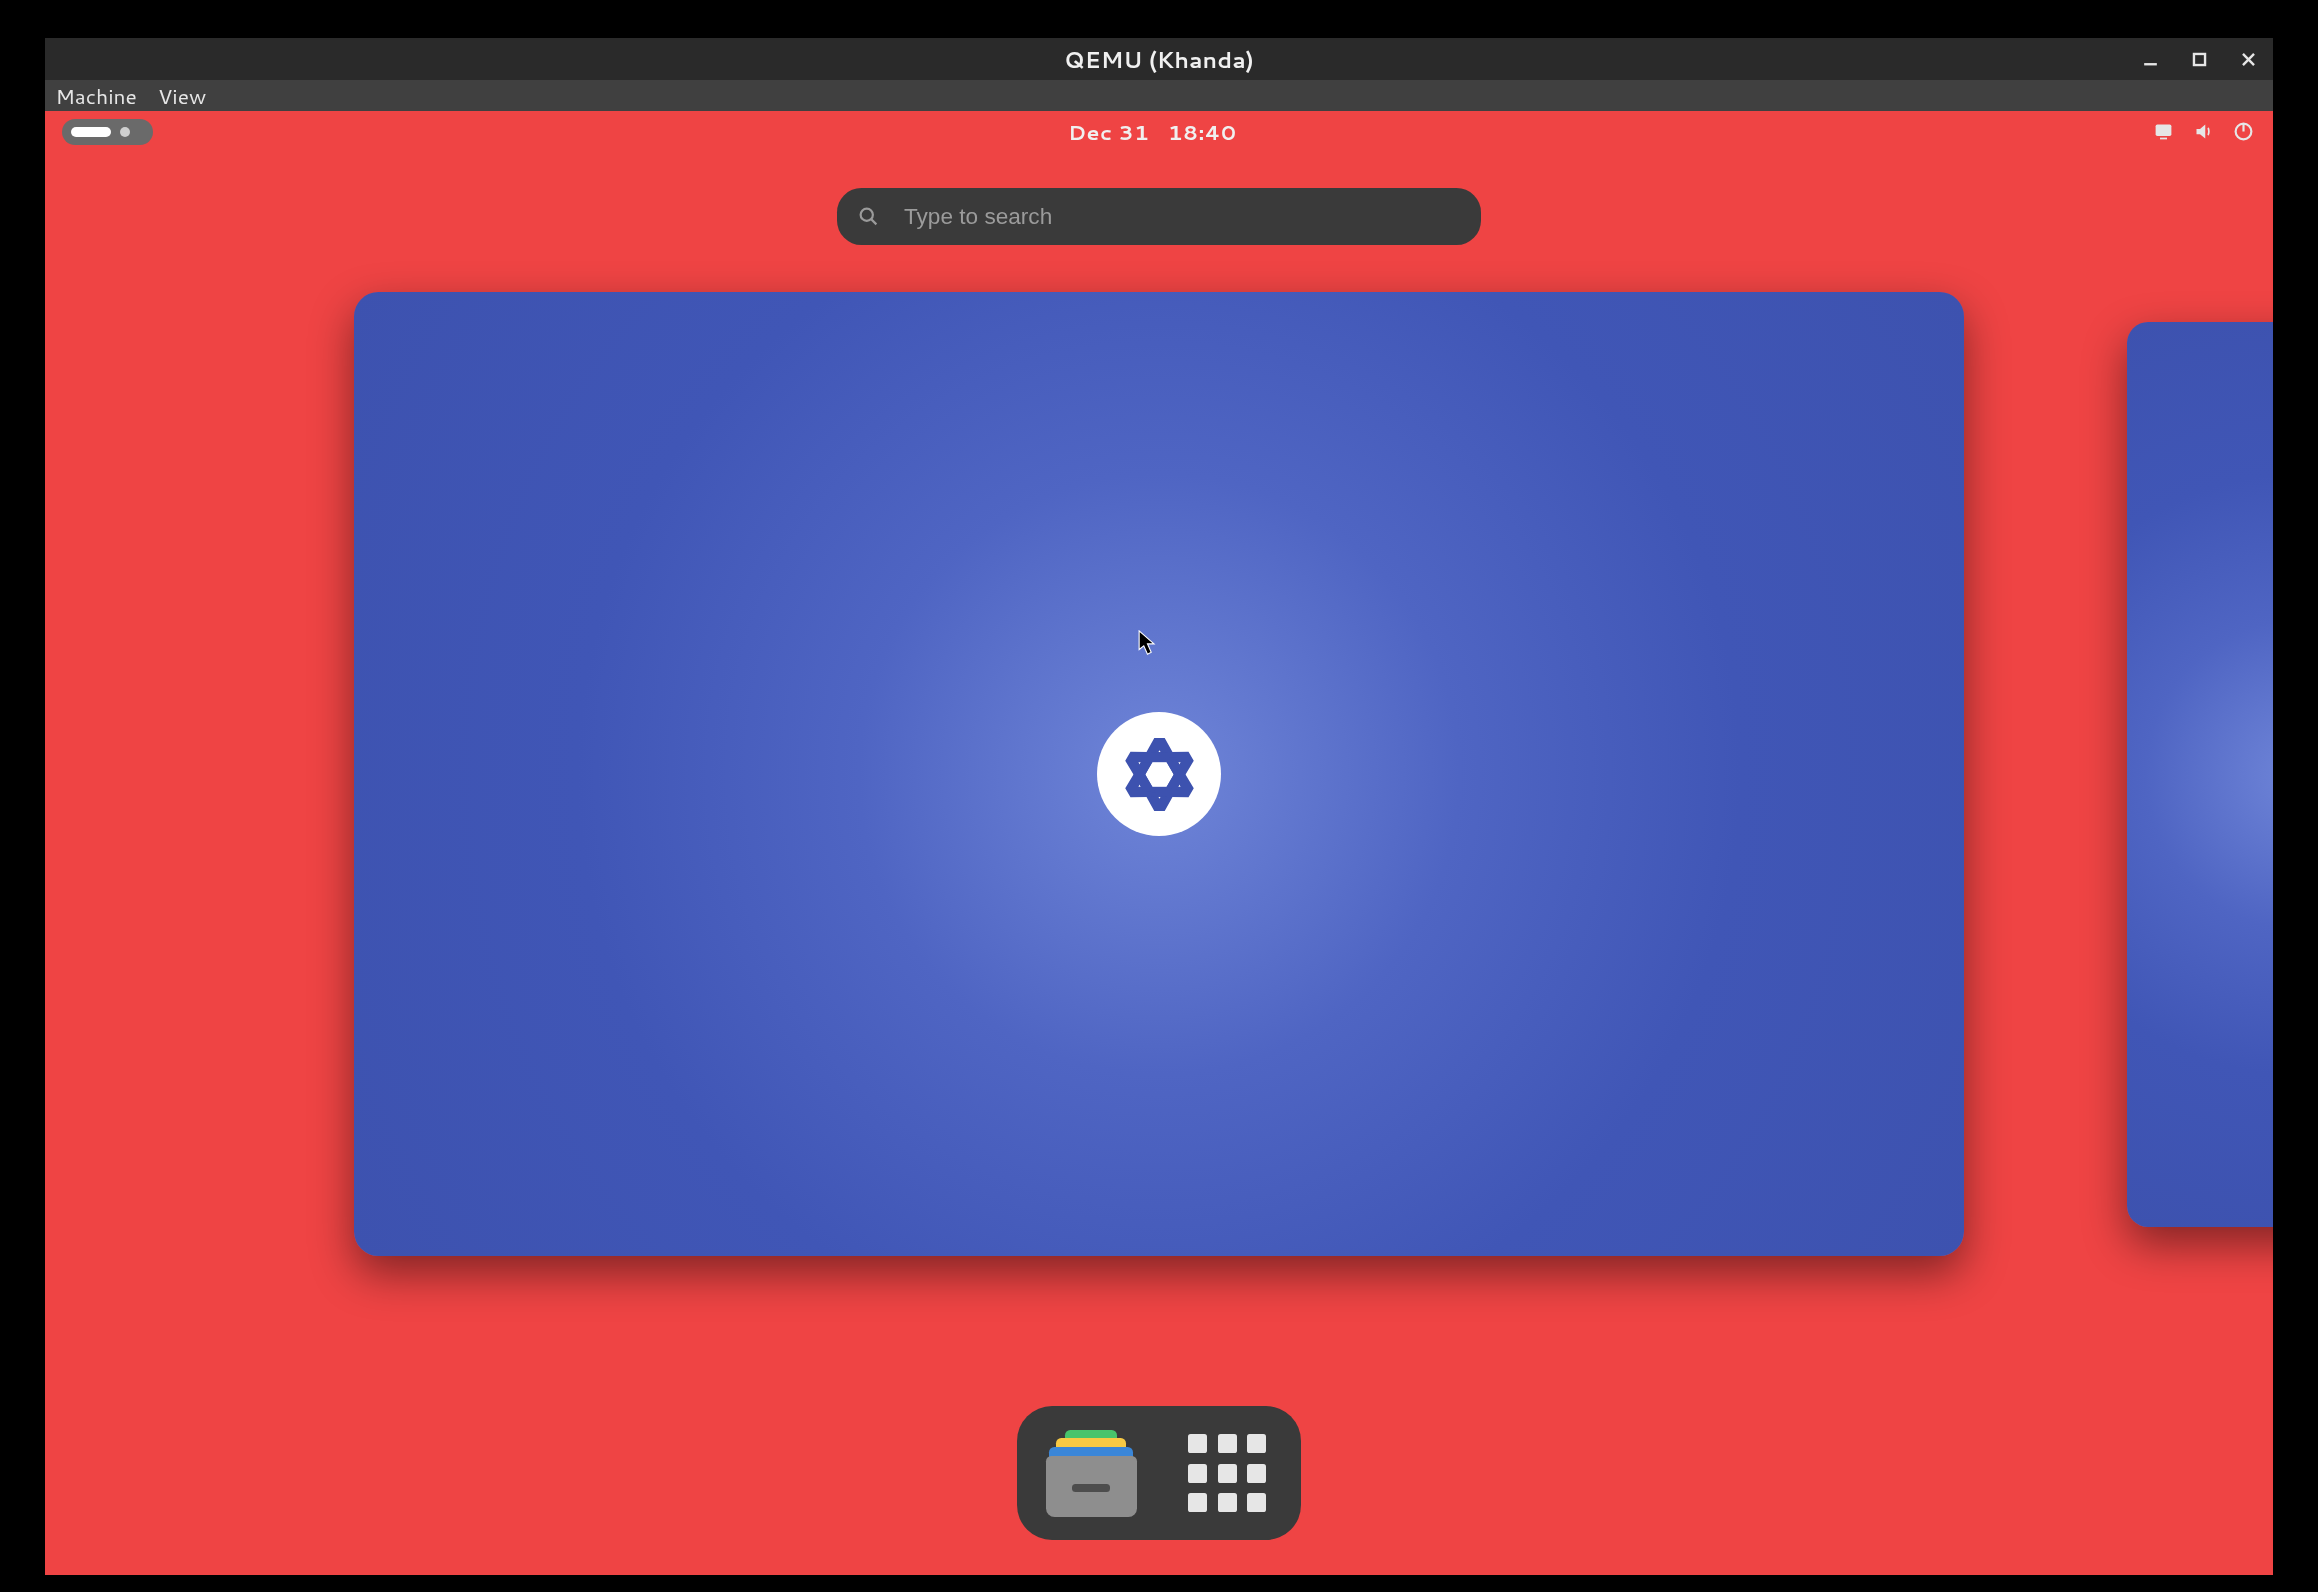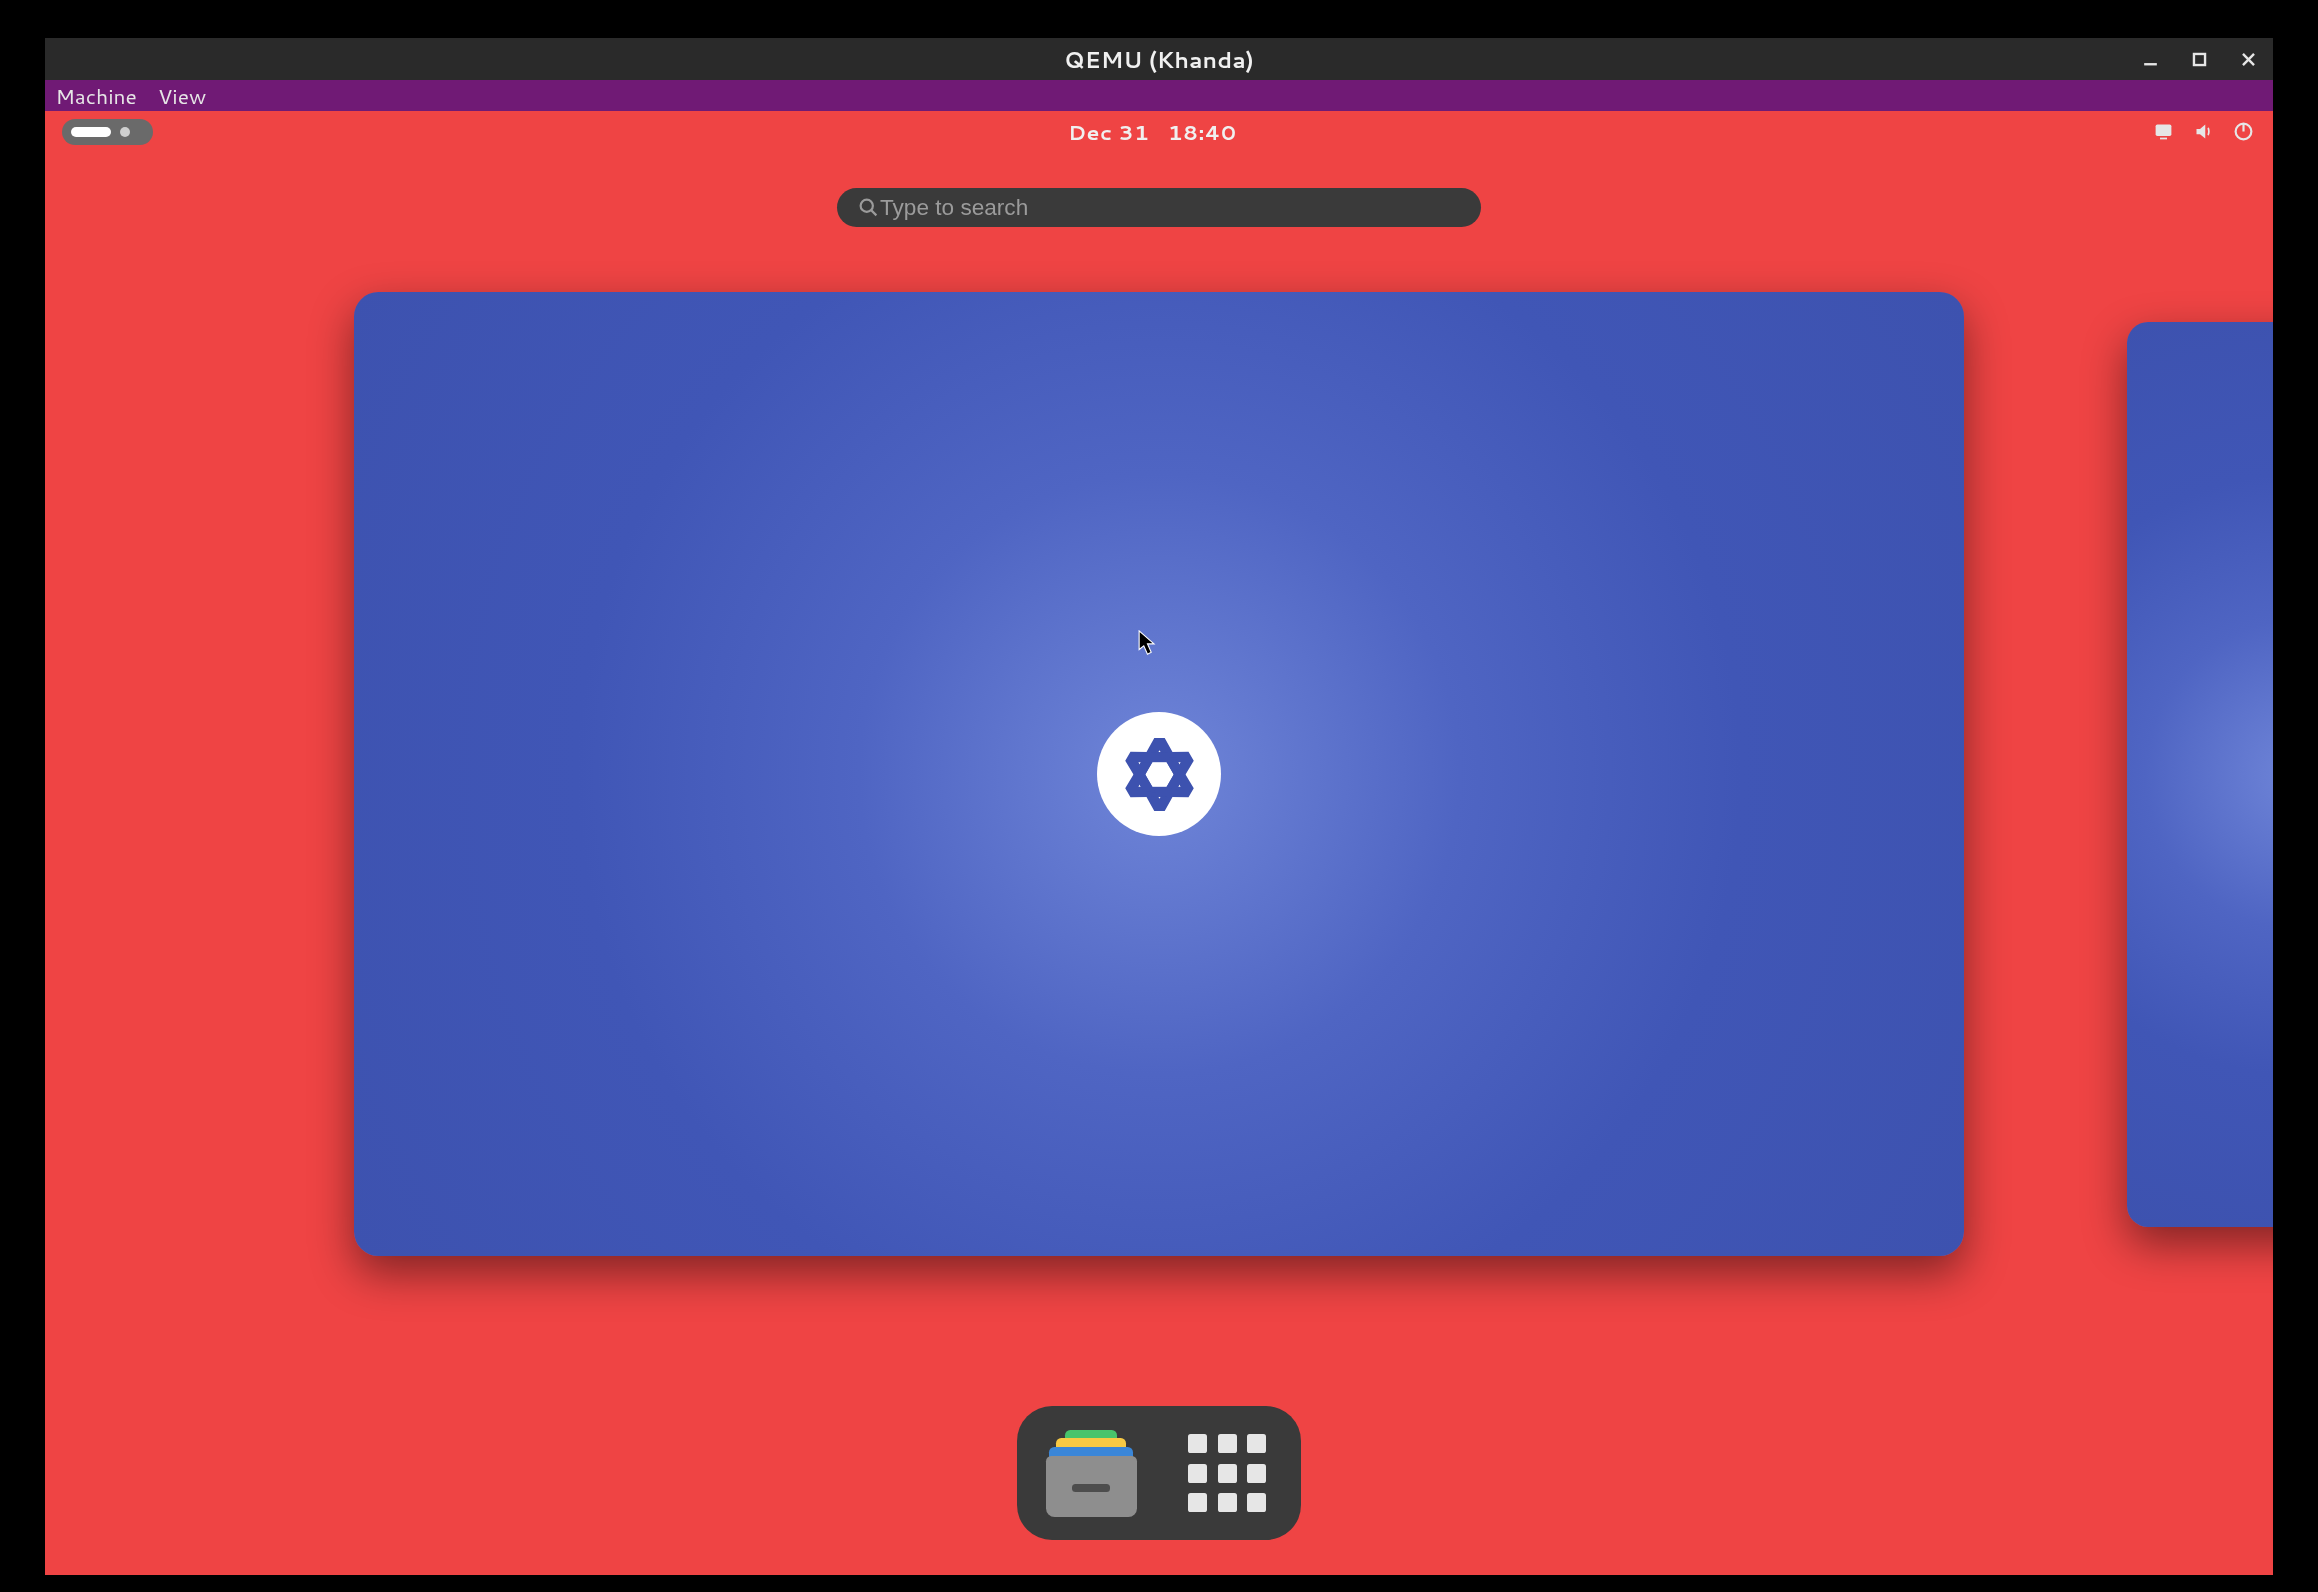--- a/index.html
+++ b/index.html
@@ -42,21 +42,21 @@
     height: 42px;
     display: flex;
     align-items: center;
     gap: 21px;
   }
   .qemu-ctrl { width: 28px; height: 28px; display:flex; align-items:center; justify-content:center; cursor:pointer; }
   .qemu-ctrl svg { stroke:#e6e6e6; fill:none; stroke-width:3; }
 
   .qemu-menubar {
     height: 31px;
-    background: #701a75;
+    background: #404040;
     display: flex;
     align-items: center;
     padding: 0 10.4px;
     gap: 21px;
     font-size: 21px;
     color: #e6e6e6;
   }
   .qemu-menuitem { cursor:pointer; }
 
   
@@ -104,27 +104,27 @@
   .sysicon { width:24.4px; height:24.4px; display:flex; align-items:center; justify-content:center; cursor:pointer; }
   .sysicon svg { fill:#e6e6e6; }
 
   
   .searchwrap {
     position:absolute;
     top: 77px;
     left: 50%;
     transform: translateX(-50%);
     width: 644px;
-    height: 39px;
+    height: 57px;
     background: #3a3a3a;
     border-radius: 24.4px;
     display:flex;
     align-items:center;
     padding: 0 21px;
-    gap: 1px;
+    gap: 25px;
   }
   .searchwrap svg { fill:#9b9b9b; }
   .searchinput {
     flex:1;
     background:transparent;
     border:none;
     outline:none;
     color:#e6e6e6;
     font-size: 22.6px;
   }

